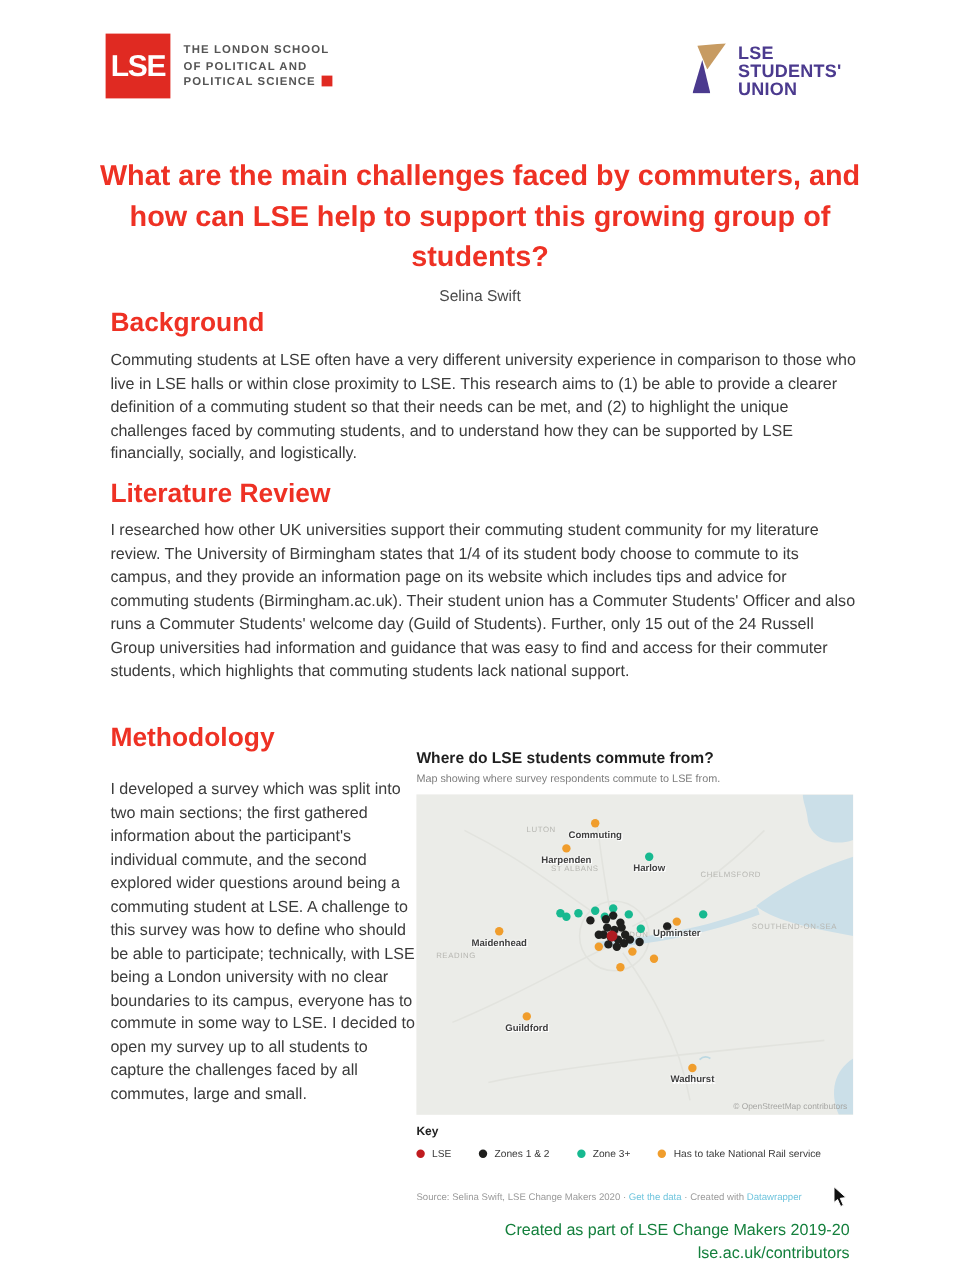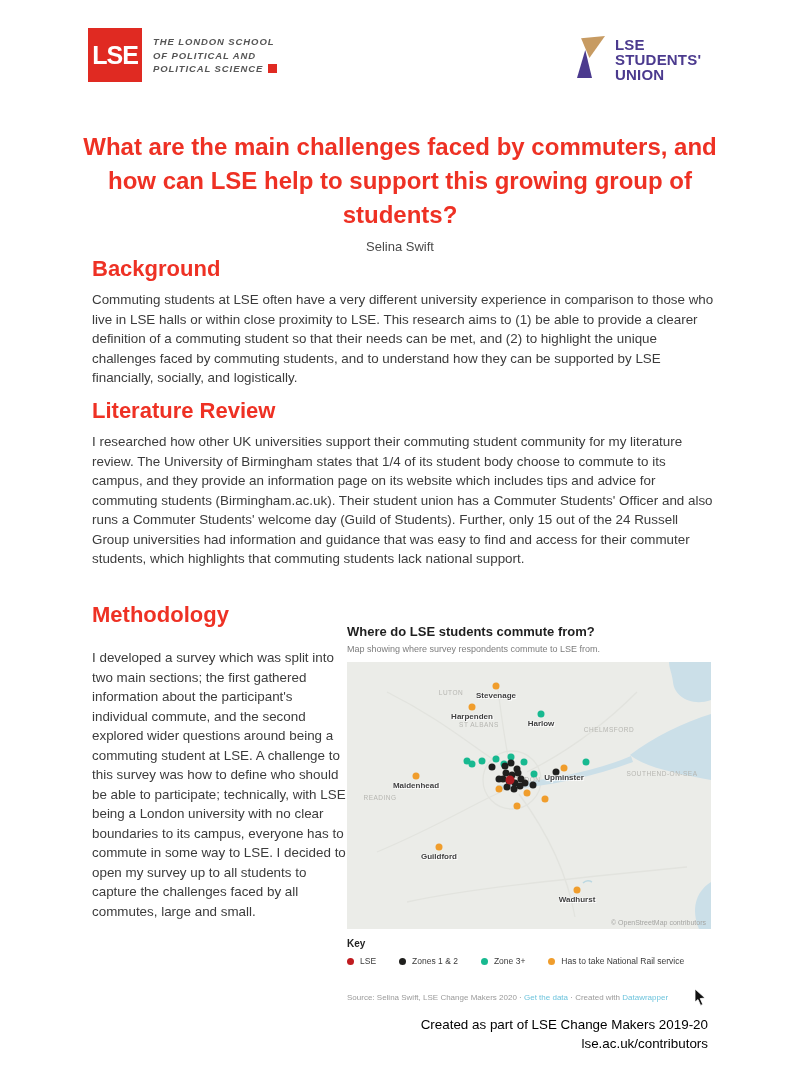--- a/index.html
+++ b/index.html
@@ -6,21 +6,21 @@
   html,body { background:#ffffff; }
   body { width:800px; height:1066px; font-family:"Liberation Sans", sans-serif; position:relative; overflow:hidden; }
   .page { position:relative; width:800px; height:822px; background:#fff; }
 
   
   .header { position:absolute; top:28px; left:0; width:800px; height:70px; }
   .lse-logo { position:absolute; left:88px; top:0; display:flex; gap:11px; }
   .lse-square { width:54px; height:54px; background:#e02a22; color:#fff; font-weight:700;
     font-size:25px; letter-spacing:-1px; display:flex; align-items:center; justify-content:center; }
   .lse-lines { padding-top:7px; }
-  .lse-line { font-size:9.5px; color:#555; letter-spacing:0.9px; line-height:13.5px; font-weight:600;font-style:italic; }
+  .lse-line { font-size:9.5px; color:#555; letter-spacing:0.9px; line-height:13.5px; font-weight:600; }
   .lse-line .mini-red { display:inline-block; width:9px; height:9px; background:#e02a22; margin-left:5px; vertical-align:-1px; }
 
   .su-logo { position:absolute; left:576px; top:6px; display:flex; gap:9px; }
   .su-icon { position:relative; width:30px; height:46px; }
   .su-icon .tan { position:absolute; left:3px; top:2px; width:26px; height:22px; background:#c79b62;
     clip-path:polygon(8% 10%, 100% 0, 40% 100%, 8% 10%); }
   .su-icon .purple { position:absolute; left:1px; bottom:2px; width:15px; height:28px; background:#4b3a8e;
     clip-path:polygon(55% 0, 100% 100%, 0 100%); }
   .su-text { font-size:15px; font-weight:800; color:#4b3a8e; line-height:15px; letter-spacing:0.2px; padding-top:3px; }
 
@@ -56,21 +56,21 @@
   .legend-dot { width:7px; height:7px; border-radius:50%; flex:0 0 auto; }
   .legend-label { font-size:8.5px; color:#3a3a3a; }
   .c-lse { background:#c01b1f; } .c-z12 { background:#1f1f1d; } .c-z3 { background:#17b990; } .c-rail { background:#f09d2c; }
 
   .source-line { position:relative; margin-top:27px; font-size:8px; color:#9a9a9a; }
   .source-line a { color:#6ec4dd; text-decoration:none; }
   .cursor-icon { position:absolute; right:8px; top:-4px; }
 
   
   .footer { position:absolute; top:1016px; right:92px; text-align:right; font-size:13.4px;
-    line-height:18.5px; color:#000000;margin-left:10px; }
+    line-height:18.5px; color:#15803d;margin-left:10px; }
 </style>
 </head>
 <body>
 
 <div class="page">
 
   <div class="header">
     <div class="lse-logo">
       <div class="lse-square">LSE</div>
       <div class="lse-lines">
@@ -155,21 +155,21 @@
         <div class="dot" style="left: 162px; top: 119px; background: rgb(31, 31, 29);"></div>
         <div class="dot" style="left: 168px; top: 121px; background: rgb(31, 31, 29);"></div>
         <div class="dot" style="left: 174px; top: 117px; background: rgb(31, 31, 29);"></div>
         <div class="dot" style="left: 160px; top: 125px; background: rgb(31, 31, 29);"></div>
         <div class="dot" style="left: 167px; top: 127px; background: rgb(31, 31, 29);"></div>
         <div class="dot" style="left: 173px; top: 124px; background: rgb(31, 31, 29);"></div>
         <div class="dot" style="left: 152px; top: 117px; background: rgb(31, 31, 29);"></div>
         <div class="dot" style="left: 178px; top: 121px; background: rgb(31, 31, 29);"></div>
         <div class="dot" style="left: 186px; top: 123px; background: rgb(31, 31, 29);"></div>
         <div class="dot" style="left: 149px; top: 24px; background: rgb(240, 157, 44);"></div>
-        <div class="town" style="left: 149px; top: 29px;">Stevenage</div>
+        <div class="town" style="left: 149px; top: 29px;">Commuting</div>
         <div class="dot" style="left: 125px; top: 45px; background: rgb(240, 157, 44);"></div>
         <div class="town" style="left: 125px; top: 50px;">Harpenden</div>
         <div class="dot" style="left: 69px; top: 114px; background: rgb(240, 157, 44);"></div>
         <div class="town" style="left: 69px; top: 119px;">Maidenhead</div>
         <div class="dot" style="left: 92px; top: 185px; background: rgb(240, 157, 44);"></div>
         <div class="town" style="left: 92px; top: 190px;">Guildford</div>
         <div class="dot" style="left: 230px; top: 228px; background: rgb(240, 157, 44);"></div>
         <div class="town" style="left: 230px; top: 233px;">Wadhurst</div>
         <div class="dot" style="left: 217px; top: 106px; background: rgb(240, 157, 44);"></div>
         <div class="town" style="left: 217px; top: 111px;">Upminster</div>

